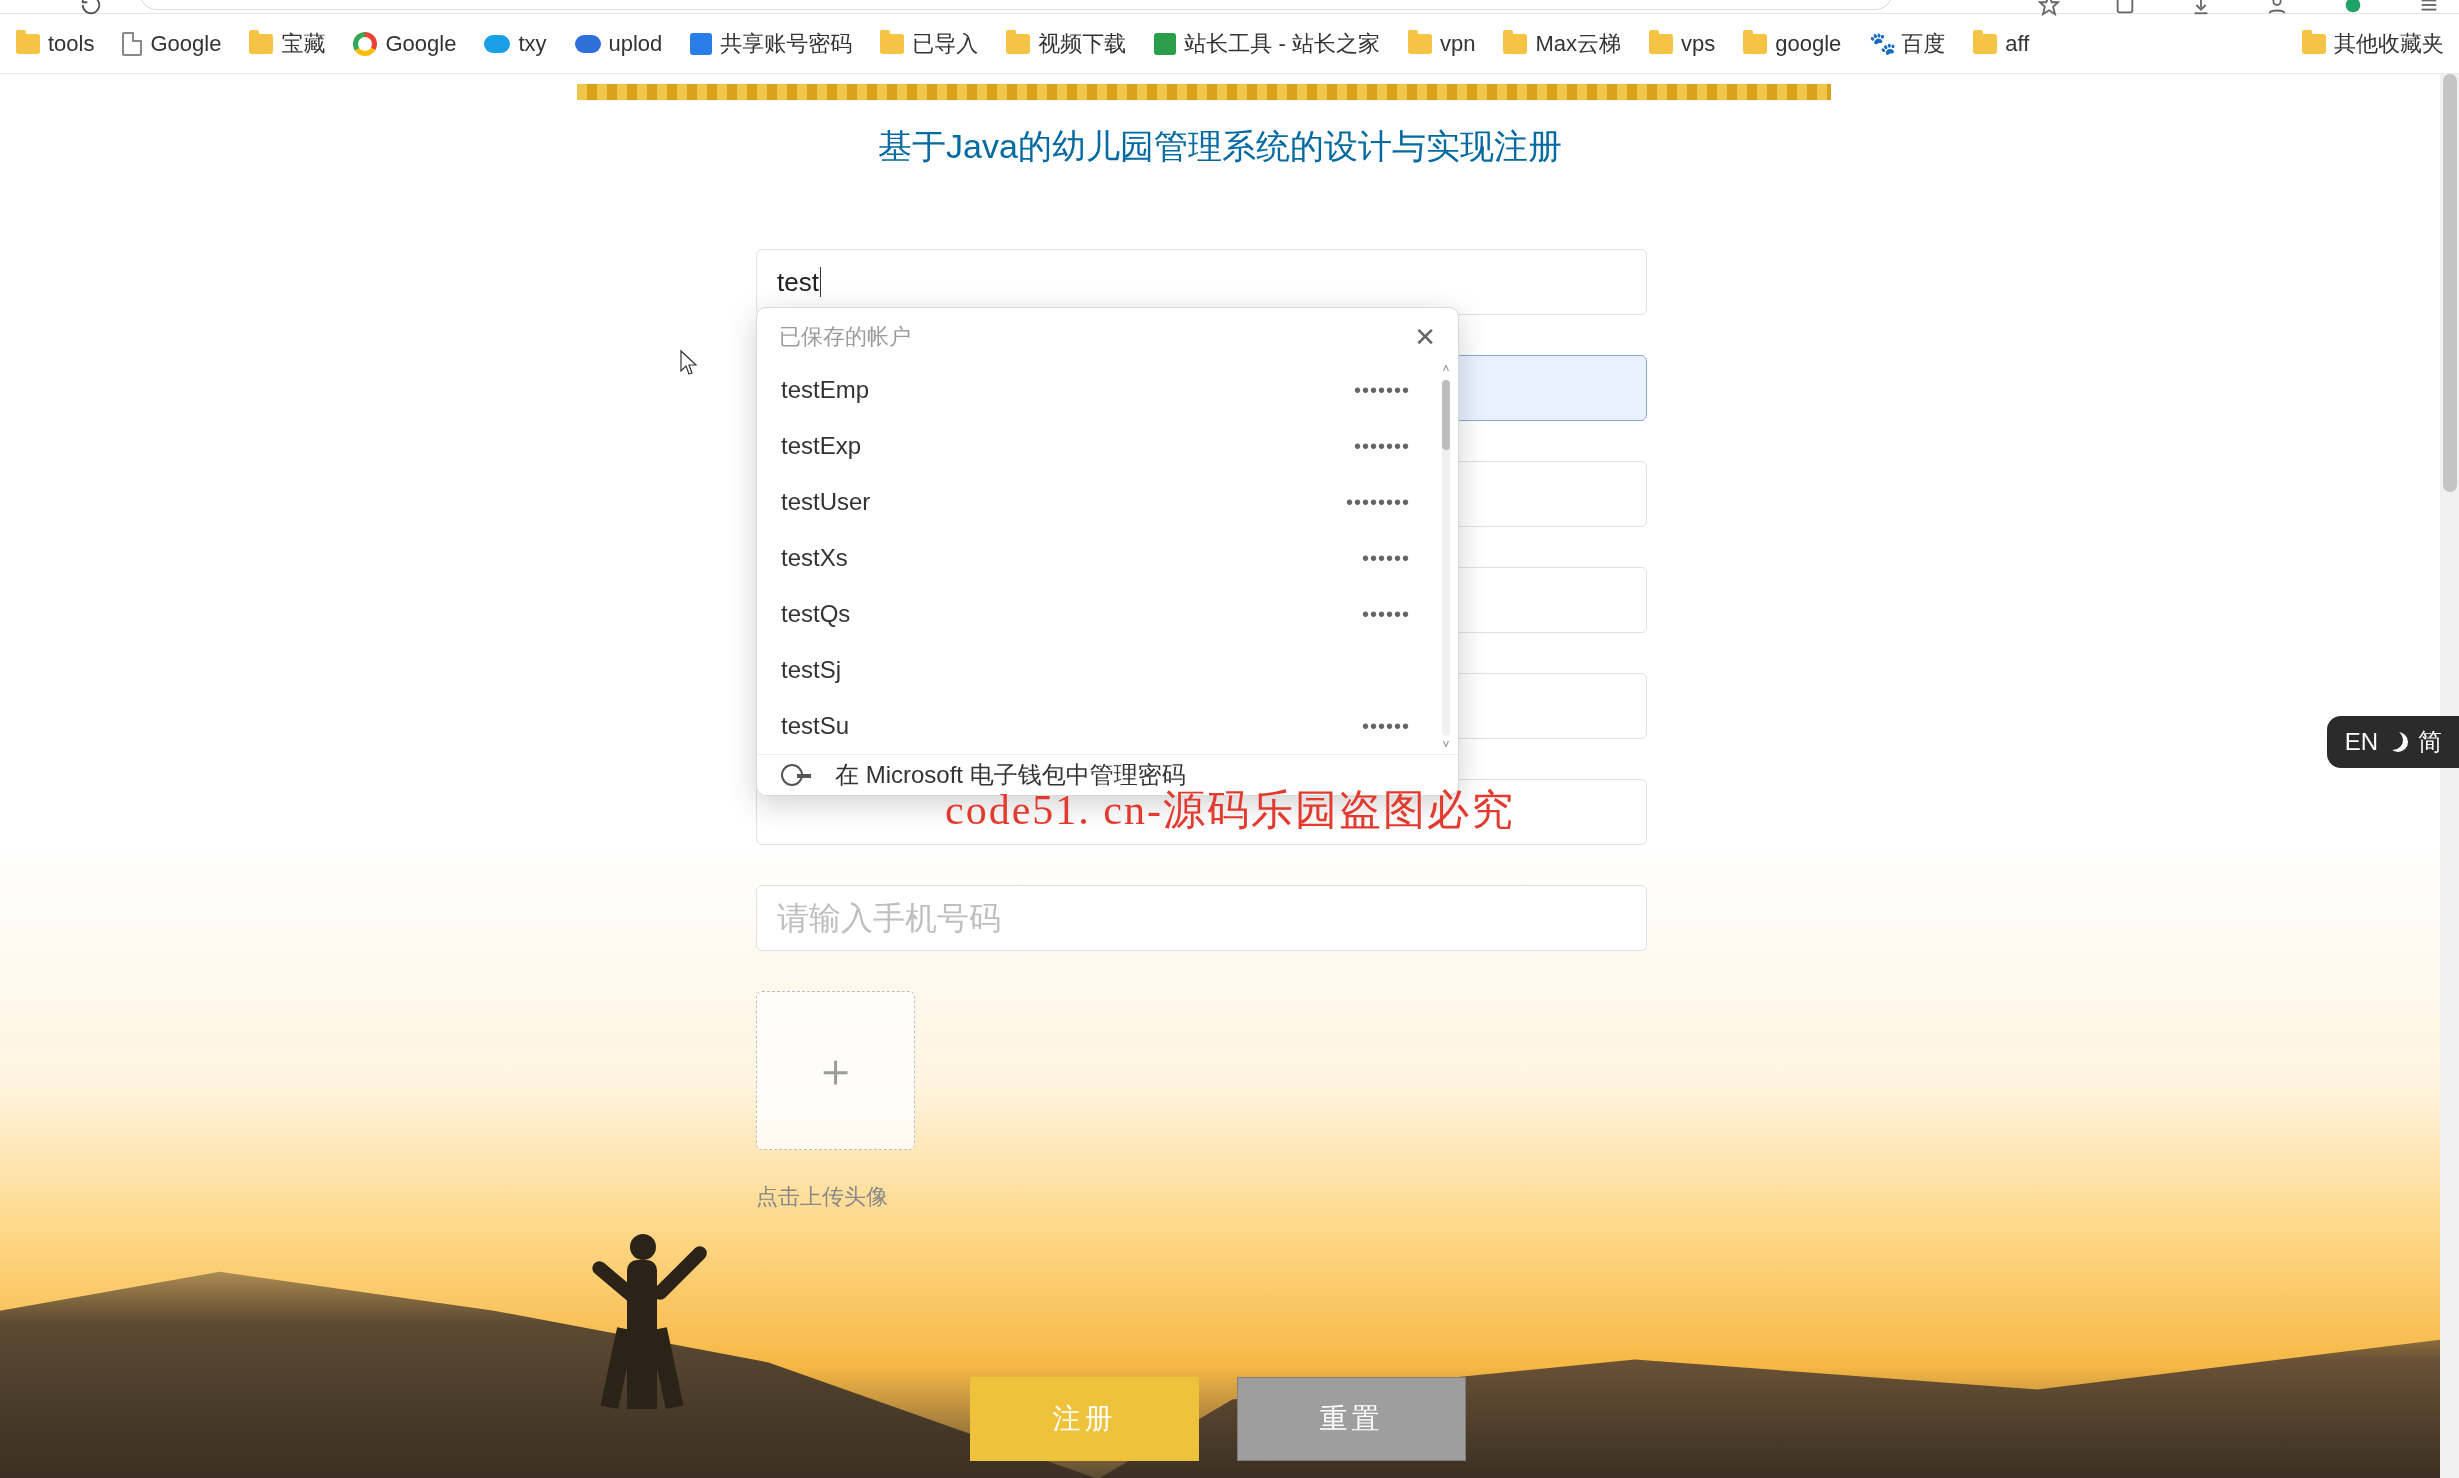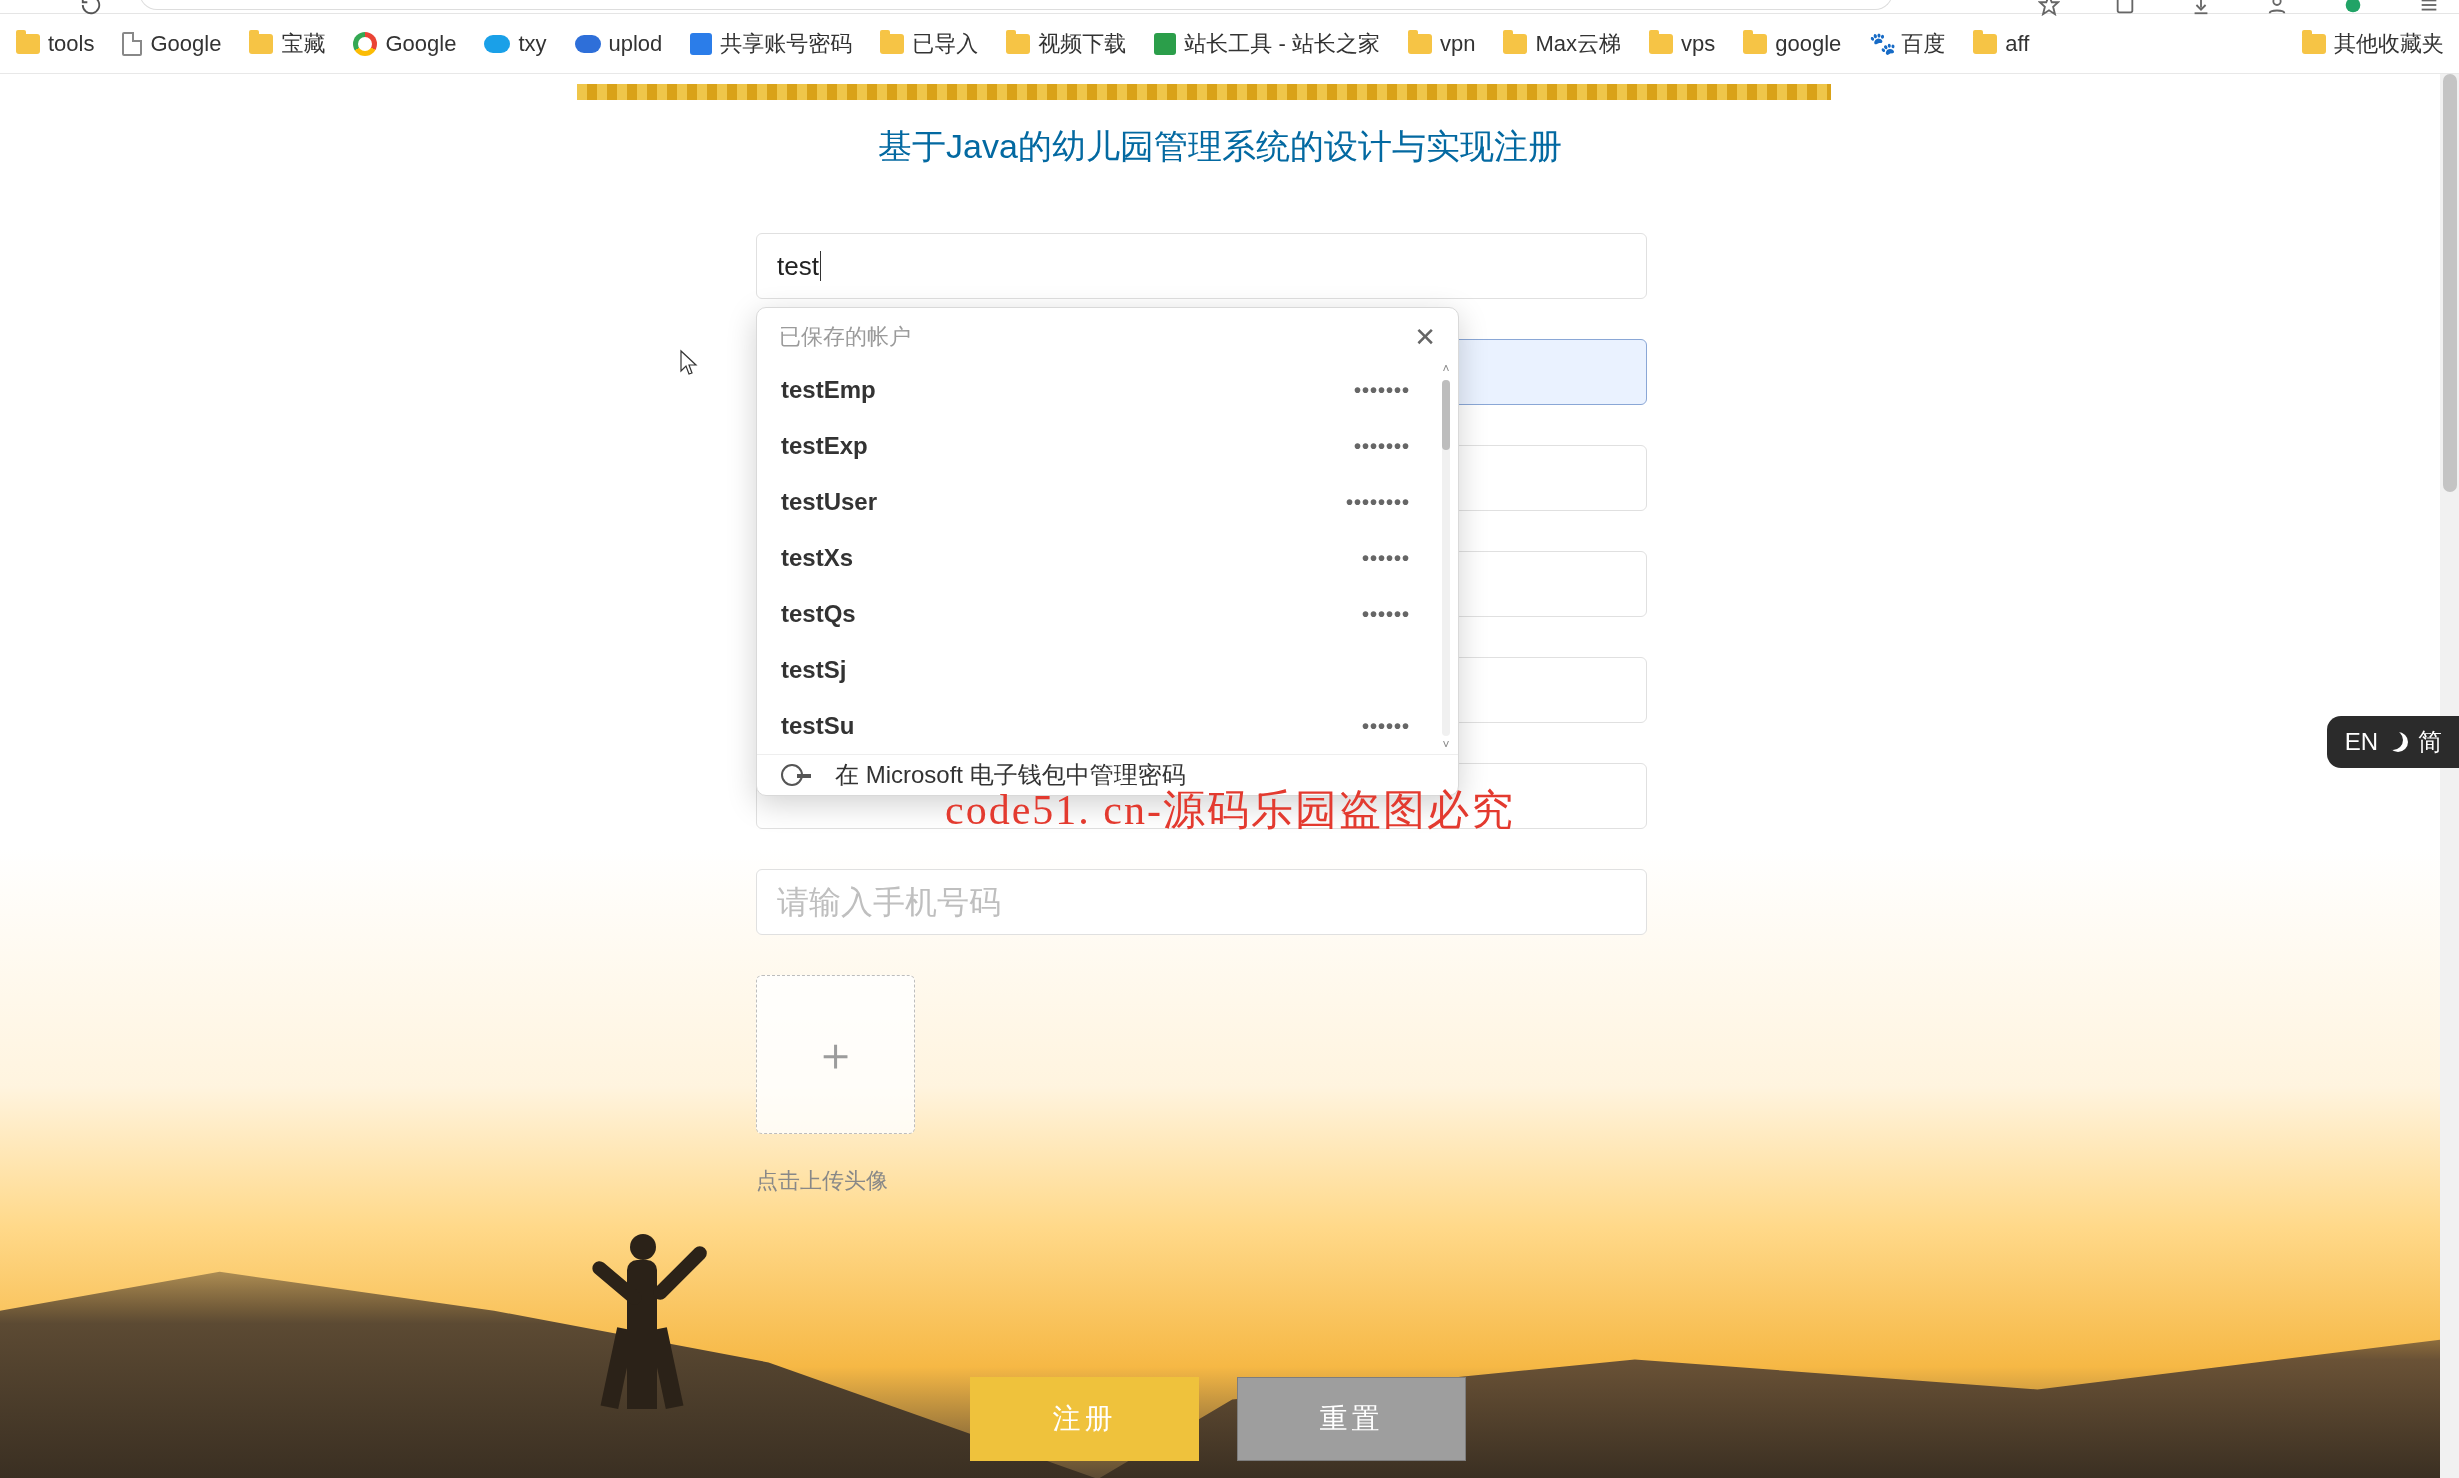--- a/index.html
+++ b/index.html
@@ -46,42 +46,42 @@
   .person .leg-l{position:absolute;left:60px;bottom:0;width:18px;height:80px;background:#2b2218;transform:rotate(12deg);transform-origin:top;}
   .person .leg-r{position:absolute;left:92px;bottom:0;width:18px;height:80px;background:#2b2218;transform:rotate(-12deg);transform-origin:top;}
 
   
   .ribbon{position:absolute;left:577px;top:10px;width:1254px;height:16px;background:repeating-linear-gradient(90deg,#efc64a 0 10px,#d9a218 10px 20px);} 
 
   .title{position:absolute;left:0;right:0;top:50px;text-align:center;font-size:34px;color:#0369a1;}
 
   
   .form{position:absolute;left:756px;top:159px;width:891px;}
-  .field{width:100%;height:66px;border:1px solid #e0e0e0;border-radius:6px;background:rgba(255,255,255,.95);margin-bottom:40px;padding:0 20px;display:flex;align-items:center;}
+  .field{width:100%;height:66px;border:1px solid #e0e0e0;border-radius:6px;background:rgba(255,255,255,.95);margin-bottom:40px;padding:0 20px;display:flex;align-items:center;margin-top:16px;}
   .field input{border:none;outline:none;width:100%;font-size:32px;color:#15803d;background:transparent;}
   .field input::placeholder{color:#bfbfbf;}
   .field.focus{border-color:#8aa7d6;background:#eaf2ff;}
   .field .caret{display:inline-block;width:1px;height:30px;background:#333;margin-left:1px;animation:blink 1s step-end infinite;}
   @keyframes blink{50%{opacity:0;}}
 
   .upload-box{width:159px;height:159px;border:1px dashed #bdbdbd;border-radius:6px;display:flex;align-items:center;justify-content:center;background:rgba(255,255,255,.8);cursor:pointer;}
   .upload-box .plus{font-size:46px;color:#9c9c9c;font-weight:300;}
   .upload-hint{margin-top:32px;font-size:22px;color:#888;}
 
   .btns{position:absolute;left:970px;top:1303px;display:flex;gap:38px;}
   .btn{width:229px;height:84px;display:flex;align-items:center;justify-content:center;font-size:28px;color:#fff;cursor:pointer;letter-spacing:4px;}
   .btn.primary{background:#efc23c;}
   .btn.secondary{background:#9e9e9e;border:1px solid #7d7d7d;}
 
   
   .dropdown{position:absolute;left:756px;top:233px;width:703px;background:#fff;border:1px solid #d9d9d9;border-radius:10px;box-shadow:0 8px 30px rgba(0,0,0,.18);overflow:hidden;z-index:50;}
   .dd-head{display:flex;align-items:center;justify-content:space-between;padding:14px 22px 10px;font-size:22px;color:#9b9b9b;}
   .dd-close{font-size:26px;color:#666;cursor:pointer;line-height:1;}
   .dd-body{position:relative;max-height:418px;}
-  .dd-list{padding-right:24px;font-weight:bold;}
+  .dd-list{padding-right:24px;}
   .dd-item{display:flex;align-items:center;justify-content:space-between;padding:14px 24px;font-size:24px;color:#333;cursor:pointer;}
   .dd-item .mask{color:#666;letter-spacing:1px;font-size:20px;}
   .dd-scroll{position:absolute;right:4px;top:0;width:16px;height:100%;}
   .dd-scroll .up,.dd-scroll .down{position:absolute;left:0;width:16px;height:16px;text-align:center;font-size:12px;color:#888;cursor:pointer;}
   .dd-scroll .up{top:0;}
   .dd-scroll .down{bottom:0;}
   .dd-scroll .track{position:absolute;top:18px;bottom:18px;left:4px;width:8px;background:#f0f0f0;border-radius:4px;}
   .dd-scroll .sthumb{position:absolute;top:18px;left:4px;width:8px;height:70px;background:#bdbdbd;border-radius:4px;}
   .dd-foot{display:flex;align-items:center;gap:32px;padding:4px 24px;border-top:1px solid #eee;font-size:24px;color:#333;cursor:pointer;}
   .dd-foot .keyic{width:22px;height:22px;border:2px solid #555;border-radius:50%;position:relative;}

